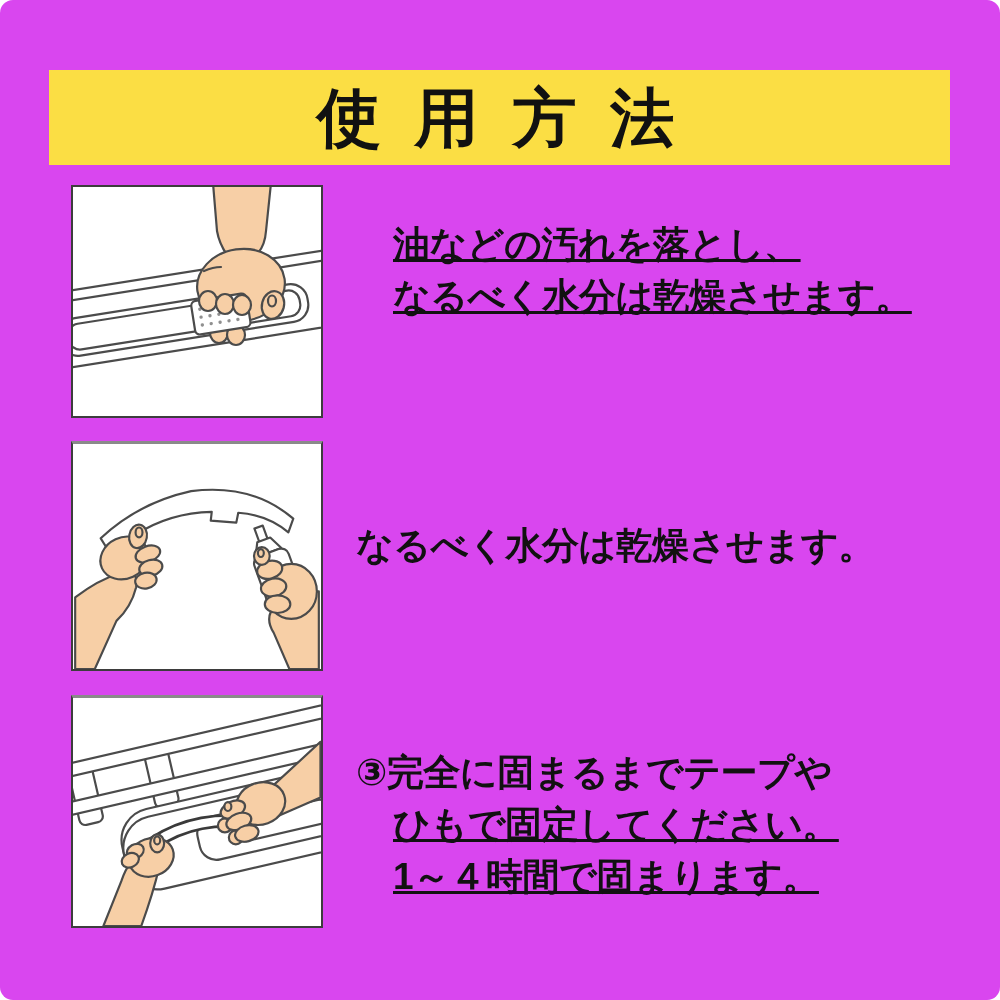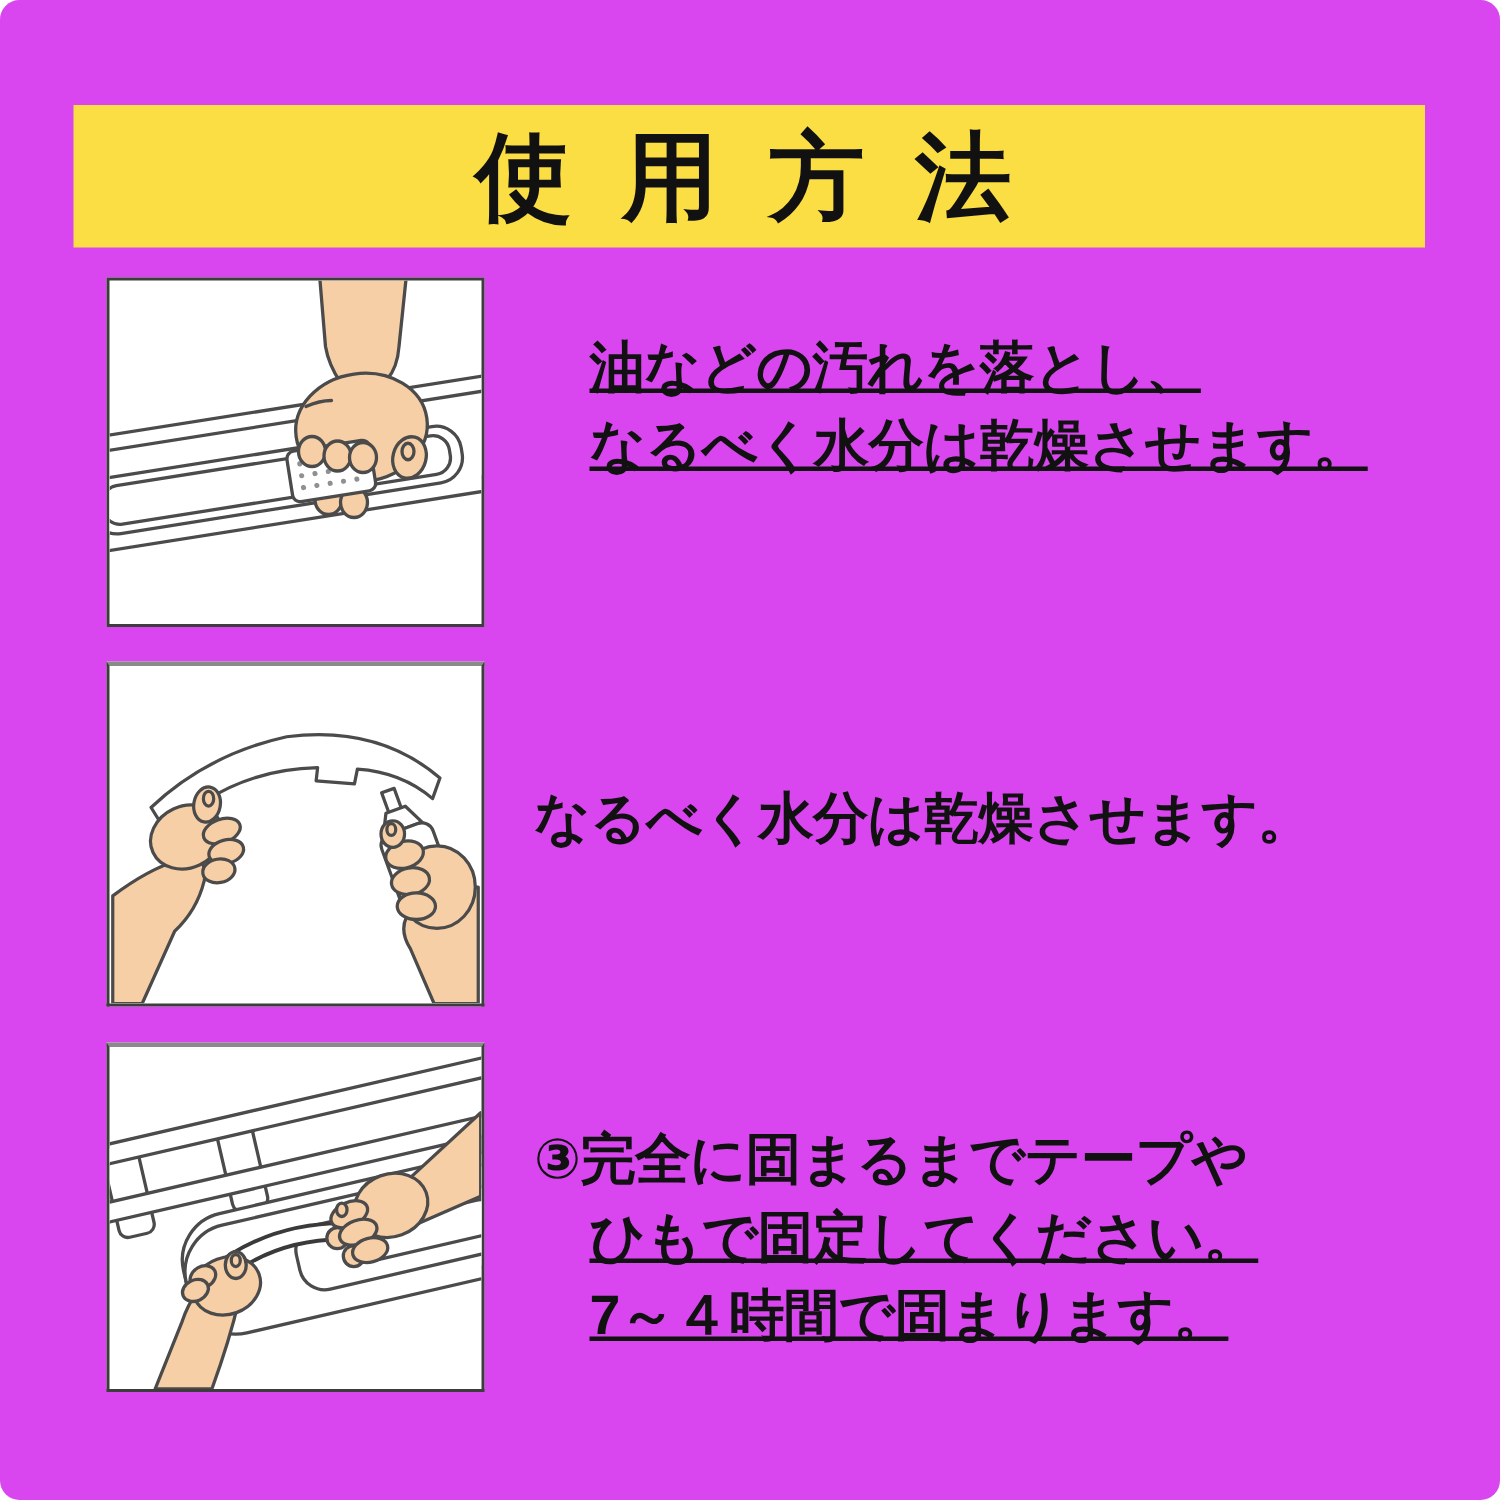--- a/index.html
+++ b/index.html
@@ -202,16 +202,16 @@
         <ellipse cx="166" cy="124" rx="13" ry="8" transform="rotate(-20 166 124)" fill="#F7CFA6"></ellipse>
         <ellipse cx="174" cy="136" rx="12" ry="8" transform="rotate(-15 174 136)" fill="#F7CFA6"></ellipse>
         <ellipse cx="155" cy="109" rx="3.5" ry="4.5" fill="#F7CFA6"></ellipse>
       </g>
     </svg>
   </div>
 
   <div class="step-text" id="text-3">
     <p>③完全に固まるまでテープや</p>
     <p class="cont">ひもで固定してください。</p>
-    <p class="cont">7～４時間で固まります。</p>
+    <p class="cont">1～４時間で固まります。</p>
   </div>
 
 </div>
 
 </body></html>

